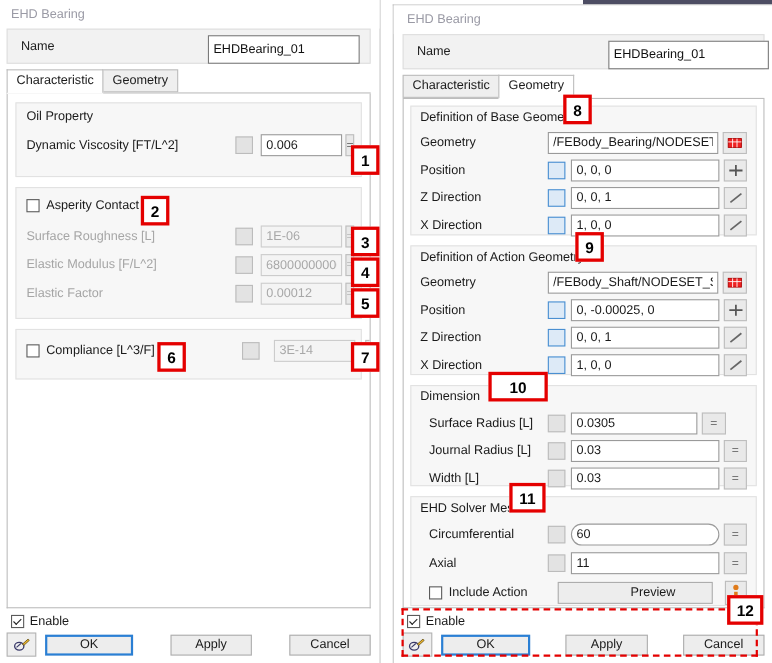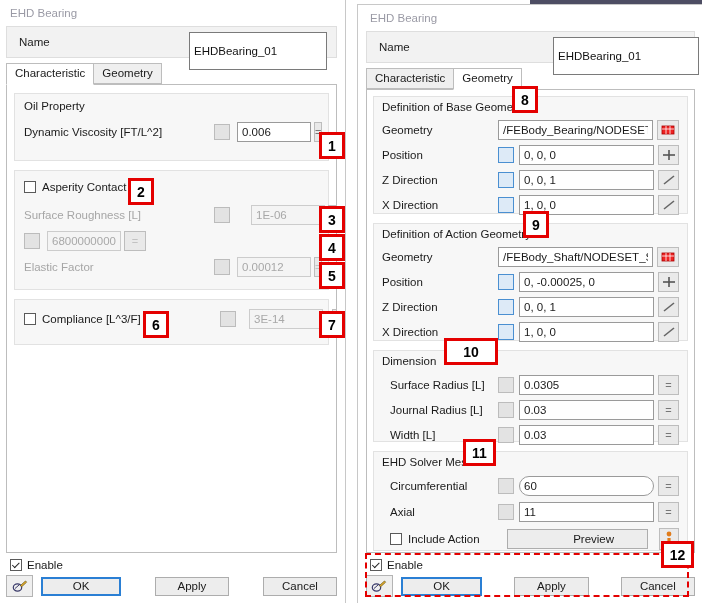--- a/index.html
+++ b/index.html
@@ -41,21 +41,21 @@
 
   .namebar {
     margin: 0 8px 0 8px;
     height: 32px; flex: 0 0 32px;
     background: #f2f2f2; border: 1px solid #dedede;
     display: flex; align-items: center;
     position: relative;
   }
   .namebar .lbl { font-size: 11.5px; color: #202020; margin-left: 12px; }
   .name-input {
-    position: absolute; left: 182px; top: 5px; width: 138px; height: 38px;
+    position: absolute; left: 182px; top: 5px; width: 138px; height: 26px;
     border: 1px solid #7a7a7a; background: #fff;
     font-size: 11.5px; color: #111; padding: 0 4px; line-height: 19px;
     font-family: "Liberation Sans", sans-serif;
   }
   .dlg-right .name-input { left: 186px; width: 146px; }
 
   
   .tabstrip {
     margin: 6px 8px 0 8px;
     height: 21px; flex: 0 0 21px;
@@ -240,24 +240,25 @@
       </div>
 
       <div class="group" style="height:120px;">
         <div class="row" style="gap:6px;height:20px;">
           <span class="cbox"></span>
           <span class="lab">Asperity Contact</span>
         </div>
         <div class="row" style="margin-top:6px;">
           <span class="lab dim" style="width:190px;">Surface Roughness [L]</span>
           <span class="sq"></span>
-          <input class="txt dim" style="width: 74px; margin-left: 21px;" type="text" value="1E-06">
+          <input class="txt dim" style="width: 74px; margin-left: 7px;" type="text" value="1E-06">
           <span class="eqbtn dim" style="margin-left:3px;">=</span>
         </div>
         <div class="row">
+          <span class="lab dim" style="width:190px;">Elastic Modulus [F/L^2]</span>
           <span class="sq"></span>
           <input class="txt dim" style="width: 74px; margin-left: 7px;" type="text" value="68000000000">
           <span class="eqbtn dim" style="margin-left:3px;">=</span>
         </div>
         <div class="row">
           <span class="lab dim" style="width:190px;">Elastic Factor</span>
           <span class="sq"></span>
           <input class="txt dim" style="width: 74px; margin-left: 7px;" type="text" value="0.00012">
           <span class="eqbtn dim" style="margin-left:3px;">=</span>
         </div>
@@ -405,21 +406,21 @@
               </svg>
           </span>
         </div>
       </div>
 
       <div class="group" style="height:92px;padding:4px 8px 6px 8px;">
         <div class="group-title">Dimension</div>
         <div class="row" style="height:23px;padding-left:8px;">
           <span class="lab" style="width:108px;">Surface Radius [L]</span>
           <span class="sq"></span>
-          <input class="txt dark" style="width: 135px; margin-left: 5px;" type="text" value="0.0305">
+          <input class="txt dark" style="width: 115px; margin-left: 5px;" type="text" value="0.0305">
           <span class="eqbtn" style="margin-left:4px;">=</span>
         </div>
         <div class="row" style="height:23px;padding-left:8px;">
           <span class="lab" style="width:108px;">Journal Radius [L]</span>
           <span class="sq"></span>
           <input class="txt dark" style="width: 135px; margin-left: 5px;" type="text" value="0.03">
           <span class="eqbtn" style="margin-left:4px;">=</span>
         </div>
         <div class="row" style="height:23px;padding-left:8px;">
           <span class="lab" style="width:108px;">Width [L]</span>

